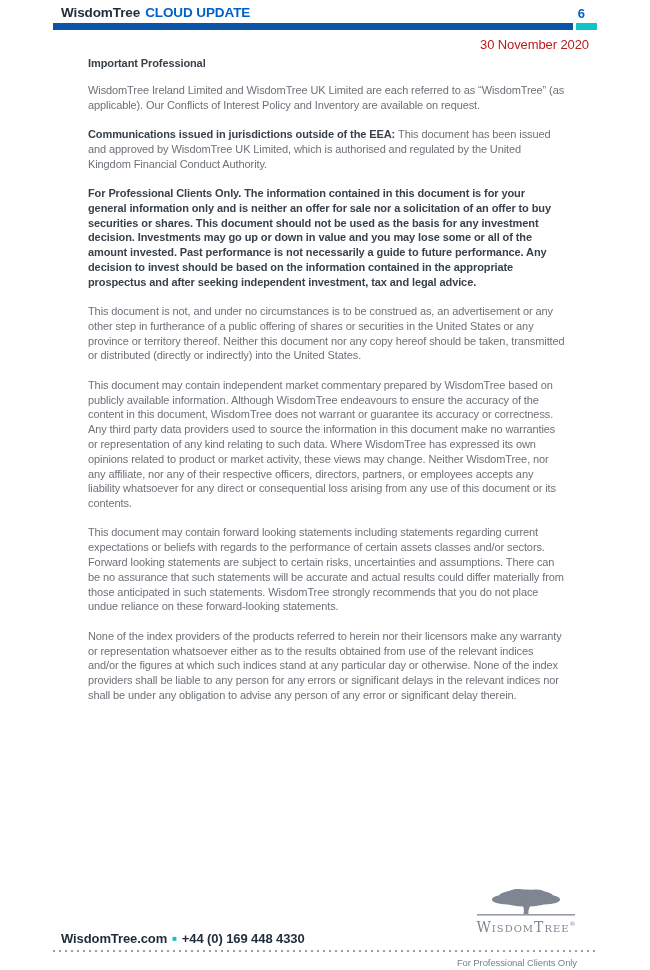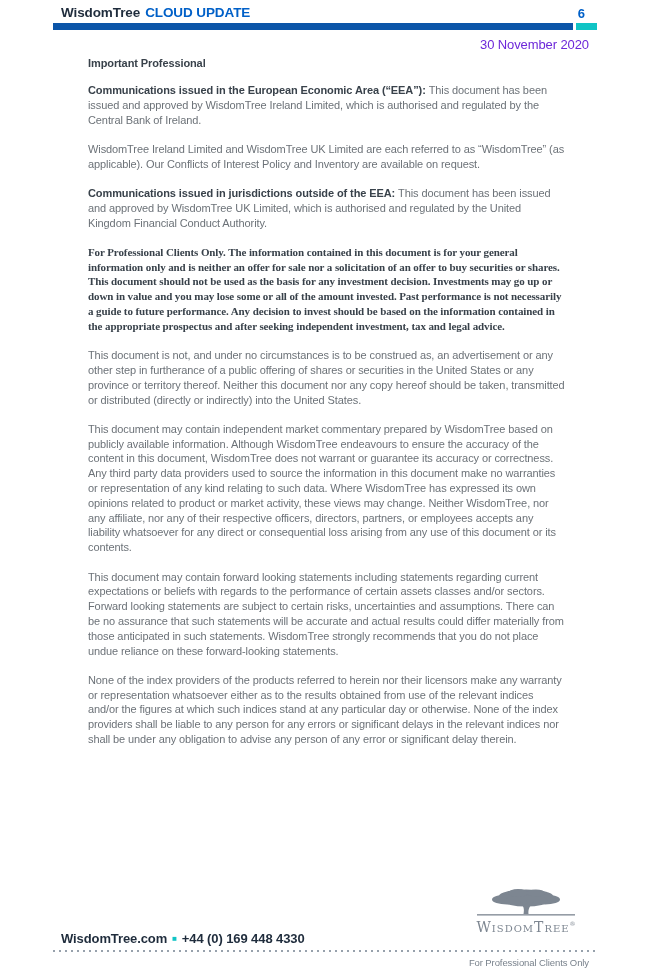--- a/index.html
+++ b/index.html
@@ -28,21 +28,21 @@
 
   .rule { display: flex; height: 7px; width: 650px; }
   .rule-blue { width: 520px; background: #0B55A8; }
   .rule-gap  { width: 3px;  background: #ffffff; }
   .rule-teal { flex: 1;     background: #10C4C5; }
 
   .date-row {
     text-align: right;
     padding: 7px 8px 0 0;
     font-size: 13px;
-    color: #6d28d9;
+    color: #b91c1c;
   }
 
   
   main {
     position: absolute;
     left: 35px;
     right: 32px;
     top: 57px;
   }
   .heading {
@@ -51,21 +51,21 @@
     font-weight: bold;
     color: #39424B;
   }
   .para {
     margin: 0 0 14.5px 0;
     font-size: 11px;
     line-height: 14.8px;
     color: #6C7278;
   }
   .para .lead { color: #39424B; font-weight: bold; }
-  .para.bold  { color: #39424B; font-weight: bold; font-family: Liberation Serif, serif; }
+  .para.bold  { color: #39424B; font-weight: bold; }
 
   
   .logo {
     position: absolute;
     right: 10px;
     top: 886px;
     width: 122px;
     text-align: center;
     color: #7D8691;
   }
@@ -99,21 +99,21 @@
   .dotted-line {
     position: absolute;
     left: 0;
     right: 0;
     top: 950px;
     height: 2px;
     background: repeating-linear-gradient(to right, #97A1AC 0 2px, transparent 2px 6px);
   }
   .footer-disclaimer {
     position: absolute;
-    right: 8px;
+    right: 20px;
     top: 957px;
     font-size: 9.5px;
     color: #79828C;
   }
 </style>
 </head>
 <body>
 
 <div class="page">
 
@@ -128,21 +128,20 @@
       <div class="rule-blue"></div>
       <div class="rule-gap"></div>
       <div class="rule-teal"></div>
     </div>
     <div class="date-row">30 November 2020</div>
   </header>
 
   <main>
     <h2 class="heading">Important Professional</h2>
     <div>
-        <p class="para"><strong class="lead">Communications issued in the European Economic Area (“EEA”): </strong>This document has been issued and approved by WisdomTree Ireland Limited, which is authorised and regulated by the Central Bank of Ireland.</p>
         <p class="para">WisdomTree Ireland Limited and WisdomTree UK Limited are each referred to as “WisdomTree” (as applicable). Our Conflicts of Interest Policy and Inventory are available on request.</p>
         <p class="para"><strong class="lead">Communications issued in jurisdictions outside of the EEA: </strong>This document has been issued and approved by WisdomTree UK Limited, which is authorised and regulated by the United Kingdom Financial Conduct Authority.</p>
         <p class="para bold">For Professional Clients Only. The information contained in this document is for your general information only and is neither an offer for sale nor a solicitation of an offer to buy securities or shares. This document should not be used as the basis for any investment decision. Investments may go up or down in value and you may lose some or all of the amount invested. Past performance is not necessarily a guide to future performance. Any decision to invest should be based on the information contained in the appropriate prospectus and after seeking independent investment, tax and legal advice.</p>
         <p class="para">This document is not, and under no circumstances is to be construed as, an advertisement or any other step in furtherance of a public offering of shares or securities in the United States or any province or territory thereof. Neither this document nor any copy hereof should be taken, transmitted or distributed (directly or indirectly) into the United States.</p>
         <p class="para">This document may contain independent market commentary prepared by WisdomTree based on publicly available information. Although WisdomTree endeavours to ensure the accuracy of the content in this document, WisdomTree does not warrant or guarantee its accuracy or correctness. Any third party data providers used to source the information in this document make no warranties or representation of any kind relating to such data. Where WisdomTree has expressed its own opinions related to product or market activity, these views may change. Neither WisdomTree, nor any affiliate, nor any of their respective officers, directors, partners, or employees accepts any liability whatsoever for any direct or consequential loss arising from any use of this document or its contents.</p>
         <p class="para">This document may contain forward looking statements including statements regarding current expectations or beliefs with regards to the performance of certain assets classes and/or sectors. Forward looking statements are subject to certain risks, uncertainties and assumptions. There can be no assurance that such statements will be accurate and actual results could differ materially from those anticipated in such statements. WisdomTree strongly recommends that you do not place undue reliance on these forward-looking statements.</p>
         <p class="para">None of the index providers of the products referred to herein nor their licensors make any warranty or representation whatsoever either as to the results obtained from use of the relevant indices and/or the figures at which such indices stand at any particular day or otherwise. None of the index providers shall be liable to any person for any errors or significant delays in the relevant indices nor shall be under any obligation to advise any person of any error or significant delay therein.</p>
       </div>
   </main>
 

